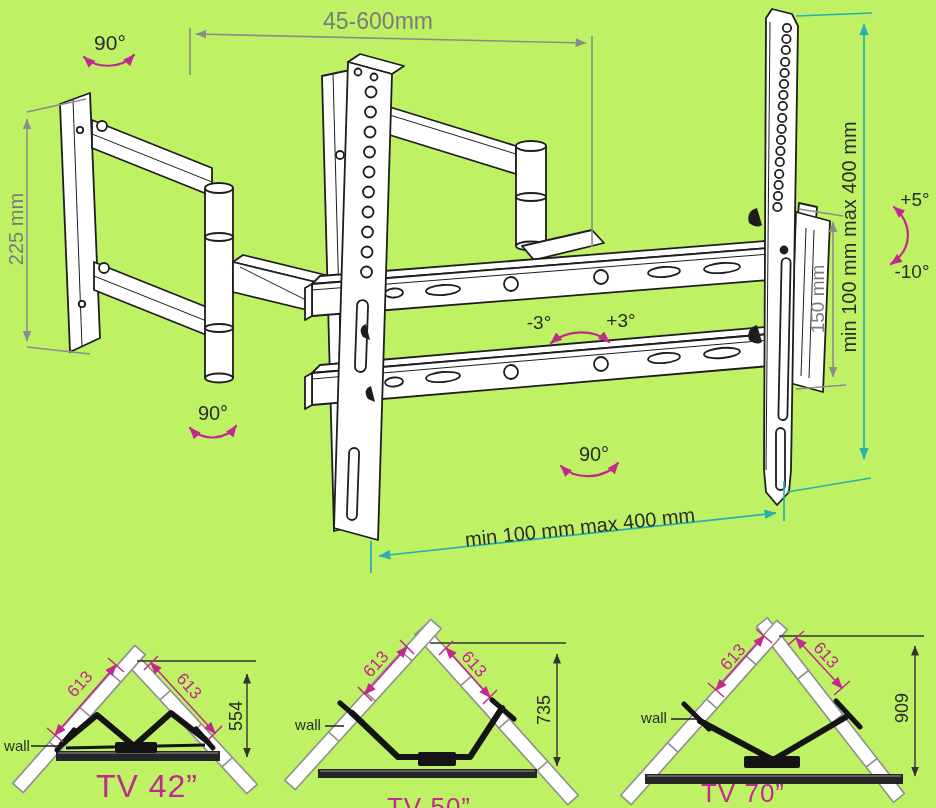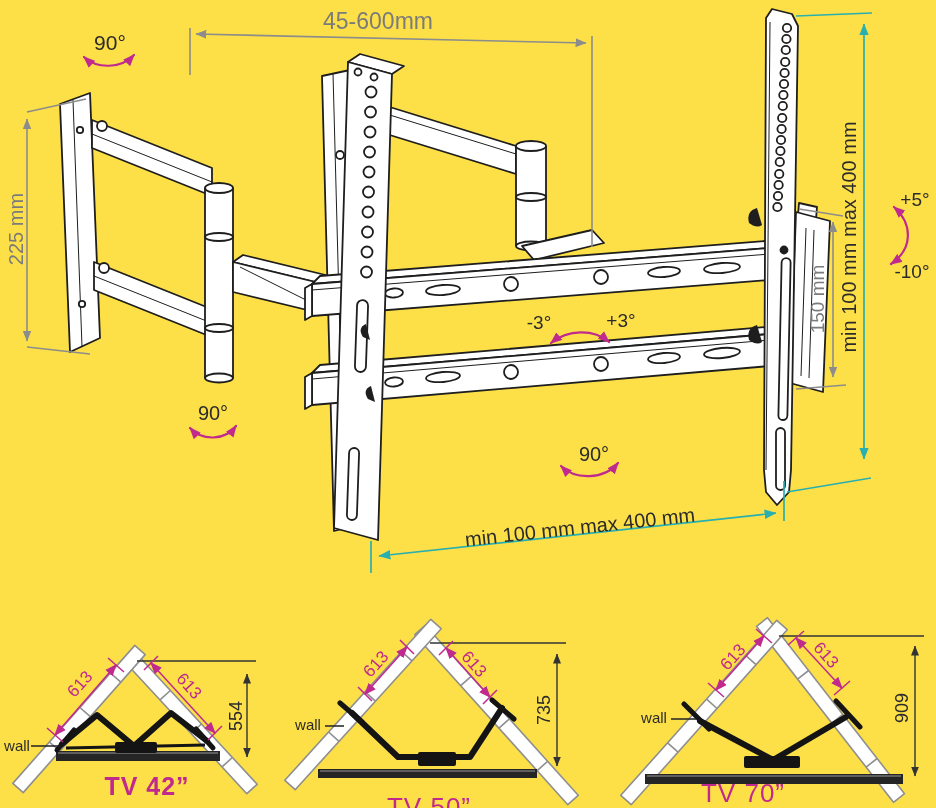--- a/index.html
+++ b/index.html
@@ -1,16 +1,16 @@
 <!DOCTYPE html>
 <html><head>
 <meta charset="utf-8">
 <style>
   html,body{margin:0;padding:0;background:#ffffff;}
-  .stage{position:relative;width:936px;height:808px;background:#fde047;overflow:hidden;
+  .stage{position:relative;width:936px;height:808px;background:#bef264;overflow:hidden;
          font-family:"Liberation Sans",sans-serif;}
   .art{position:absolute;left:0;top:0;}
   .lbl{position:absolute;white-space:nowrap;color:#2b2b2b;
        font-family:"Liberation Sans",sans-serif;
        transform:translate(-50%,-50%);line-height:1;}
   .lbl.gray{color:#7b7b7b;}
   .lbl.mag{color:#c02a8e;}
   .lbl.rot90{transform:translate(-50%,-50%) rotate(-90deg);}
   .lbl.rotL{transform:translate(-50%,-50%) rotate(-48deg);}
   .lbl.rotR{transform:translate(-50%,-50%) rotate(48deg);}
@@ -266,21 +266,21 @@
 <span class="lbl" style="left:539px;top:322px;font-size:19px;">-3°</span>
 <span class="lbl" style="left:621px;top:320px;font-size:19px;">+3°</span>
 <span class="lbl" style="left:213px;top:413px;font-size:20px;">90°</span>
 <span class="lbl" style="left:594px;top:454px;font-size:20px;">90°</span>
 <span class="lbl rot6" style="left:580px;top:527px;font-size:20px;">min 100 mm max 400 mm</span>
 
 <span class="lbl mag rotL" style="left:80px;top:684px;font-size:17px;">613</span>
 <span class="lbl mag rotR" style="left:189px;top:686px;font-size:17px;">613</span>
 <span class="lbl rot90" style="left:236px;top:716px;font-size:18px;">554</span>
 <span class="lbl" style="left:17px;top:745px;font-size:15px;">wall</span>
-<span class="lbl mag" style="left:147px;top:786px;font-size:25px;letter-spacing:1px;font-weight:bold;">TV 42”</span>
+<span class="lbl mag" style="left:147px;top:786px;font-size:32px;letter-spacing:1px;">TV 42”</span>
 
 <span class="lbl mag rotL" style="left:376px;top:664px;font-size:17px;">613</span>
 <span class="lbl mag rotR" style="left:474px;top:664px;font-size:17px;">613</span>
 <span class="lbl rot90" style="left:544px;top:710px;font-size:18px;">735</span>
 <span class="lbl" style="left:308px;top:724px;font-size:15px;">wall</span>
 <span class="lbl mag" style="left:429px;top:790px;font-size:26px;letter-spacing:1px;margin-top:17px;">TV 50”</span>
 
 <span class="lbl mag rotL" style="left:733px;top:657px;font-size:17px;">613</span>
 <span class="lbl mag rotR" style="left:826px;top:655px;font-size:17px;">613</span>
 <span class="lbl rot90" style="left:902px;top:708px;font-size:18px;">909</span>

